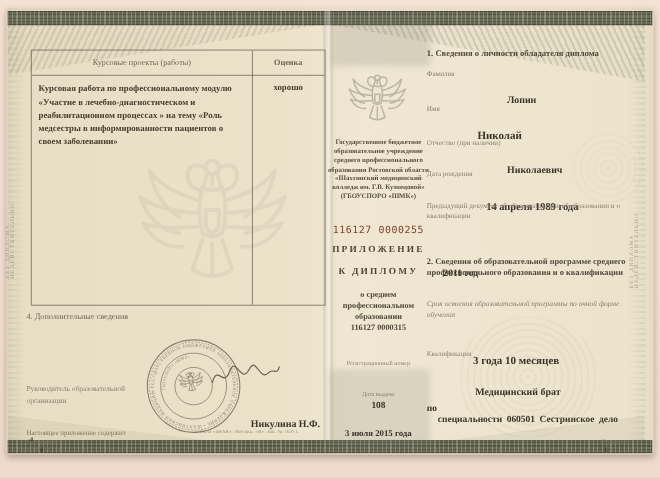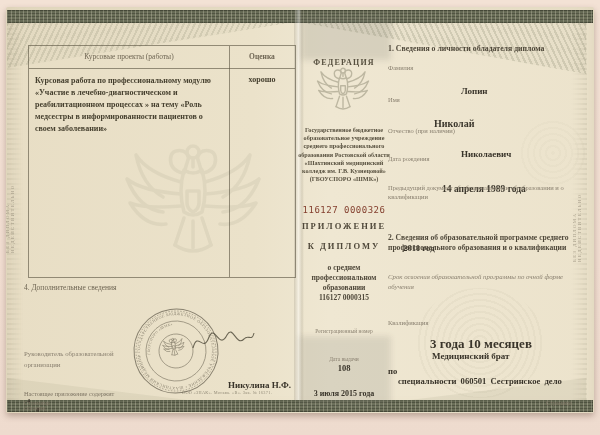--- a/index.html
+++ b/index.html
@@ -159,32 +159,31 @@
     </div>
     <div class="t" style="left:24px;top:392px;font-size:6.3px;color:#7c7362">
       <span>Страница</span>
       <span class="value" style="margin-left:12px">4</span>
     </div>
     <div class="t tinyprint" style="left:182px;top:390px;width:130px">ООО «ЗНАК». Москва. «В». Зак. № 16371.</div>
   </div>
 
   <div class="layer mid">
     <div class="t heading" style="left:300px;top:44px;width:88px;text-align:center;font-size:8px;letter-spacing:1.2px;line-height:1.6;color:#57503f">
-      <div>ФЕДЕРАЦИЯ</div>
     </div>
 
     <div class="abs" style="left:311px;top:66px;opacity:.5">
       <svg style="color:#8d8972" width="64" height="58" viewBox="0 0 100 100">
           <use href="#eagle"></use>
         </svg>
     </div>
 
     <div class="t heading" style="left:298px;top:126px;width:92px;text-align:center;font-size:6.2px;line-height:1.32;color:#57503f">Государственное бюджетное образовательное учреждение среднего профессионального образования Ростовской области «Шахтинский медицинский колледж им. Г.В. Кузнецовой» (ГБОУСПОРО «ШМК»)</div>
 
-    <div class="t serial" style="left:300px;top:205px;width:88px;text-align:center;font-size:9px;letter-spacing:.5px">116127 0000326</div>
+    <div class="t serial" style="left:300px;top:205px;width:88px;text-align:center;font-size:9px;letter-spacing:.5px">116127 0000255</div>
 
     <div class="t heading" style="left:300px;top:221px;width:88px;text-align:center;font-size:8.5px;letter-spacing:2px">ПРИЛОЖЕНИЕ</div>
     <div class="t heading" style="left:300px;top:241px;width:88px;text-align:center;font-size:8.5px;letter-spacing:2px">К ДИПЛОМУ</div>
 
     <div class="t heading" style="left:302px;top:263px;width:84px;text-align:center;font-size:7.5px;line-height:1.35">о среднем профессиональном образовании</div>
     <div class="t heading" style="left:300px;top:293px;width:88px;text-align:center;font-size:7.5px">116127 0000315</div>
 
     <div class="t label" style="left:300px;top:328px;width:88px;text-align:center;font-size:5.5px">Регистрационный номер</div>
     <div class="t value" style="left:300px;top:339px;width:88px;text-align:center;font-size:8.5px">108</div>
     <div class="t label" style="left:300px;top:356px;width:88px;text-align:center;font-size:5.5px">Дата выдачи</div>
@@ -205,21 +204,21 @@
 
     <div class="t label" style="left:388px;top:155px">Дата рождения</div>
     <div class="t value" style="left:442px;top:160px;font-size:9.5px">14 апреля  1989 года</div>
 
     <div class="t label" style="left:388px;top:183px;width:205px;line-height:1.45">Предыдущий документ об образовании или об образовании и о квалификации</div>
     <div class="t value" style="left:403px;top:219px;font-size:8.8px">2011 год</div>
 
     <div class="t heading" style="left:388px;top:233px;width:207px;font-size:7.6px;line-height:1.35">2. Сведения об образовательной программе среднего профессионального образования и о квалификации</div>
 
     <div class="t label" style="left:388px;top:272px;width:198px;font-size:6.8px;font-style:italic;line-height:1.5">Срок освоения образовательной программы по очной форме обучения</div>
-    <div class="t value" style="left:430px;top:312px;font-size:13px">3 года 10 месяцев</div>
+    <div class="t value" style="left:430px;top:299px;font-size:10px">3 года 10 месяцев</div>
 
     <div class="t label" style="left:388px;top:319px">Квалификация</div>
     <div class="t value" style="left:432px;top:327px;font-size:9px">Медицинский брат</div>
 
     <div class="t" style="left:388px;top:356px;font-size:8.6px">
       <span class="value" style="font-size:8.6px">по</span>
       <span class="value" style="font-size:8.6px;margin-left:10px;word-spacing:2px">специальности  060501  Сестринское  дело</span>
     </div>
 
     <div class="t" style="left:546px;top:392px;font-size:6.3px;color:#7c7362">

